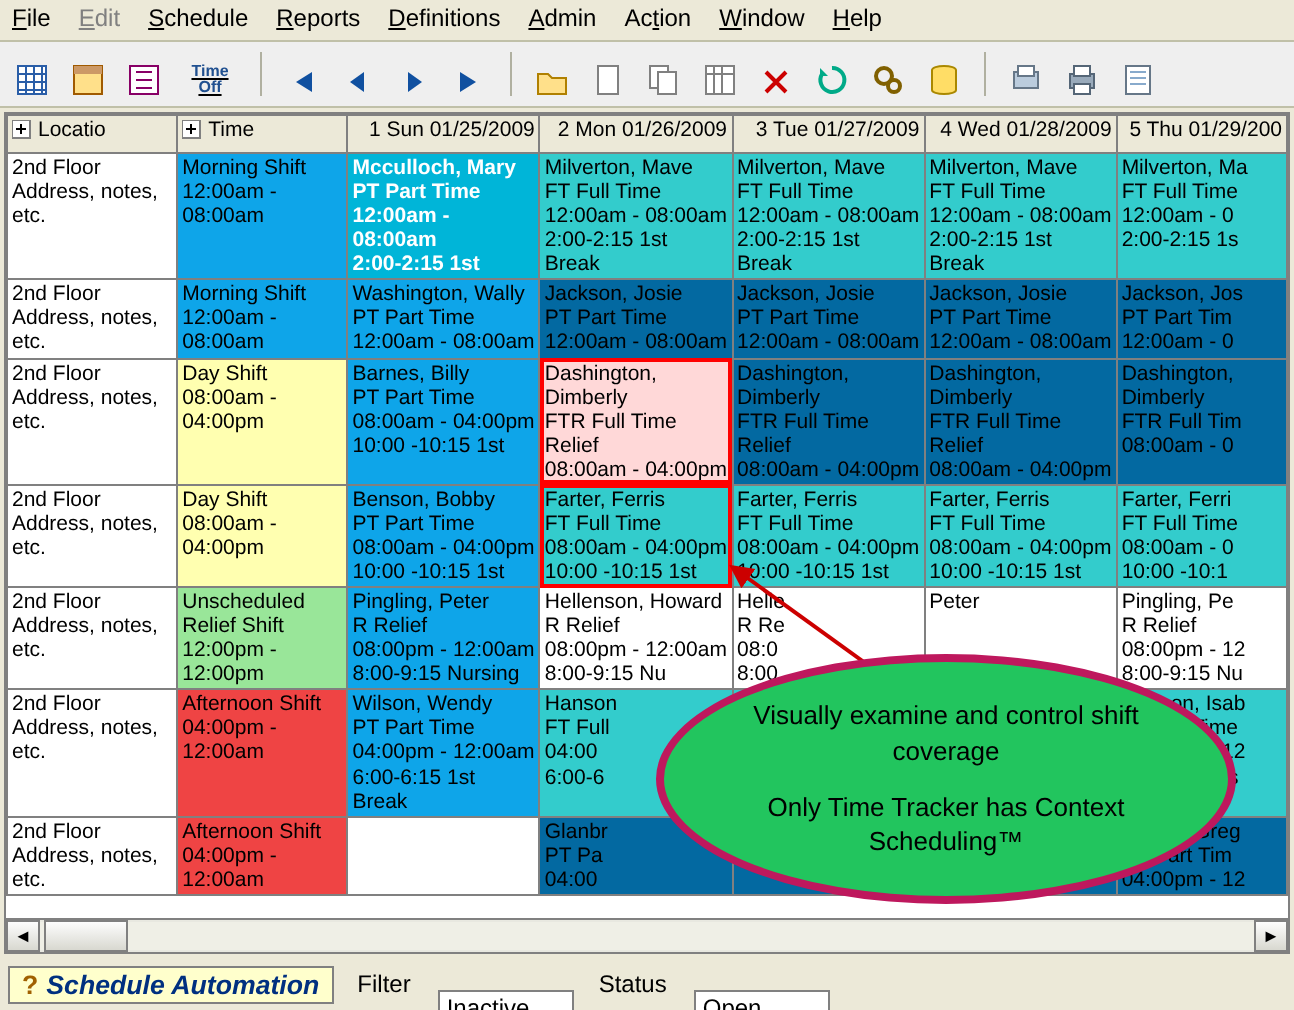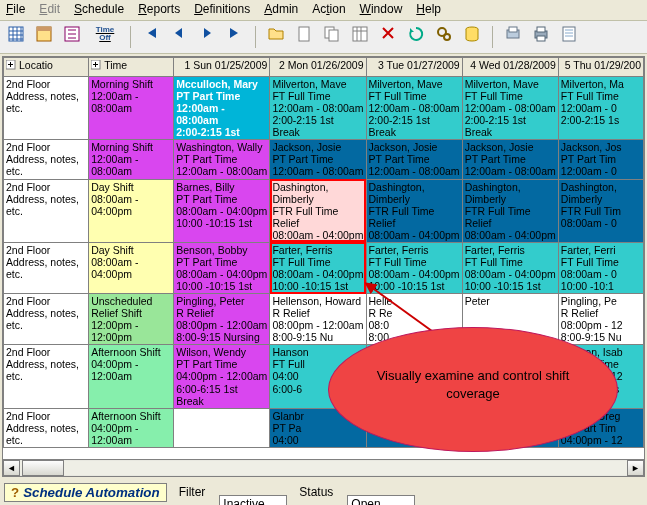--- a/index.html
+++ b/index.html
@@ -40,21 +40,21 @@
   .toolbar .grp-sep {
     width: 1px;
     height: 22px;
     background: #b0b0a0;
     margin: 0 4px;
   }
   .tbtn {
     width: 22px; height: 22px;
     border: 1px solid transparent;
     display: flex;
-    align-items: flex-start;
+    align-items: flex-end;
     justify-content: center;
     border-radius: 2px;
     text-decoration: underline;
   }
   
   .schedule-wrap {
     background: #fff;
     border: 1px solid #808080;
     margin: 2px 2px 0 2px;
     overflow: hidden;
@@ -83,24 +83,24 @@
     overflow: hidden;
   }
   th.date-h { text-align: center; margin-left: 44px; }
   .col-loc { width: 85px; }
   .col-shift { width: 85px; }
   .col-day { width: 96px; }
   .col-day-last { width: 85px; }
   .shift-cell { line-height: 1.15; }
   
   .c-yellow  { background: #ffffb0; }
-  .c-orange  { background: #86efac; }
+  .c-orange  { background: #ef4444; }
   .c-cyan    { background: #33cccc; }
   .c-ltcyan  { background: #0369a1; }
-  .c-pink    { background: #d946ef; }
+  .c-pink    { background: #0ea5e9; }
   .c-ltpink  { background: #ffd8d8; }
   .c-green   { background: #99e699; }
   .c-white   { background: #ffffff; }
   .highlight {
     background:#00b5d8 !important;
     color:#fff;
     font-weight:bold;
   }
   .red-outline {
     outline: 2px solid red;
@@ -153,22 +153,22 @@
     padding:1px 3px;
     width:60px;
     height:15px;
     margin-top:24px;
   }
   
   .callout {
     position:absolute;
     left:325px; top:270px;
     width:290px; height:125px;
-    background:#ef4444;
-    border:1px solid #be185d;
+    background:#22c55e;
+    border:4px solid #be185d;
     border-radius:50%;
     display:flex;
     align-items:center;
     justify-content:center;
     text-align:center;
     padding:14px 28px;
     box-sizing:border-box;
     font-size:13px;
     line-height:1.35;
     z-index:20;
@@ -585,20 +585,21 @@
           <path d="M0 0L6 3L0 6z" fill="#cc0000"></path>
         </marker>
       </defs>
     <line x1="100" y1="70" x2="10" y2="5" stroke="#cc0000" stroke-width="2" marker-end="url(#ah)"></line>
   </svg>
 
   <div class="callout">
     <div>
       <div>Visually examine and control shift coverage</div>
       <div style="height:10px"></div>
+      <div>Only Time Tracker has Context Scheduling™</div>
     </div>
   </div>
 </div>
 
 <div class="hscroll">
   <div class="arrow">◄</div>
   <div class="track">
     <div class="thumb"></div>
   </div>
   <div class="arrow">►</div>

